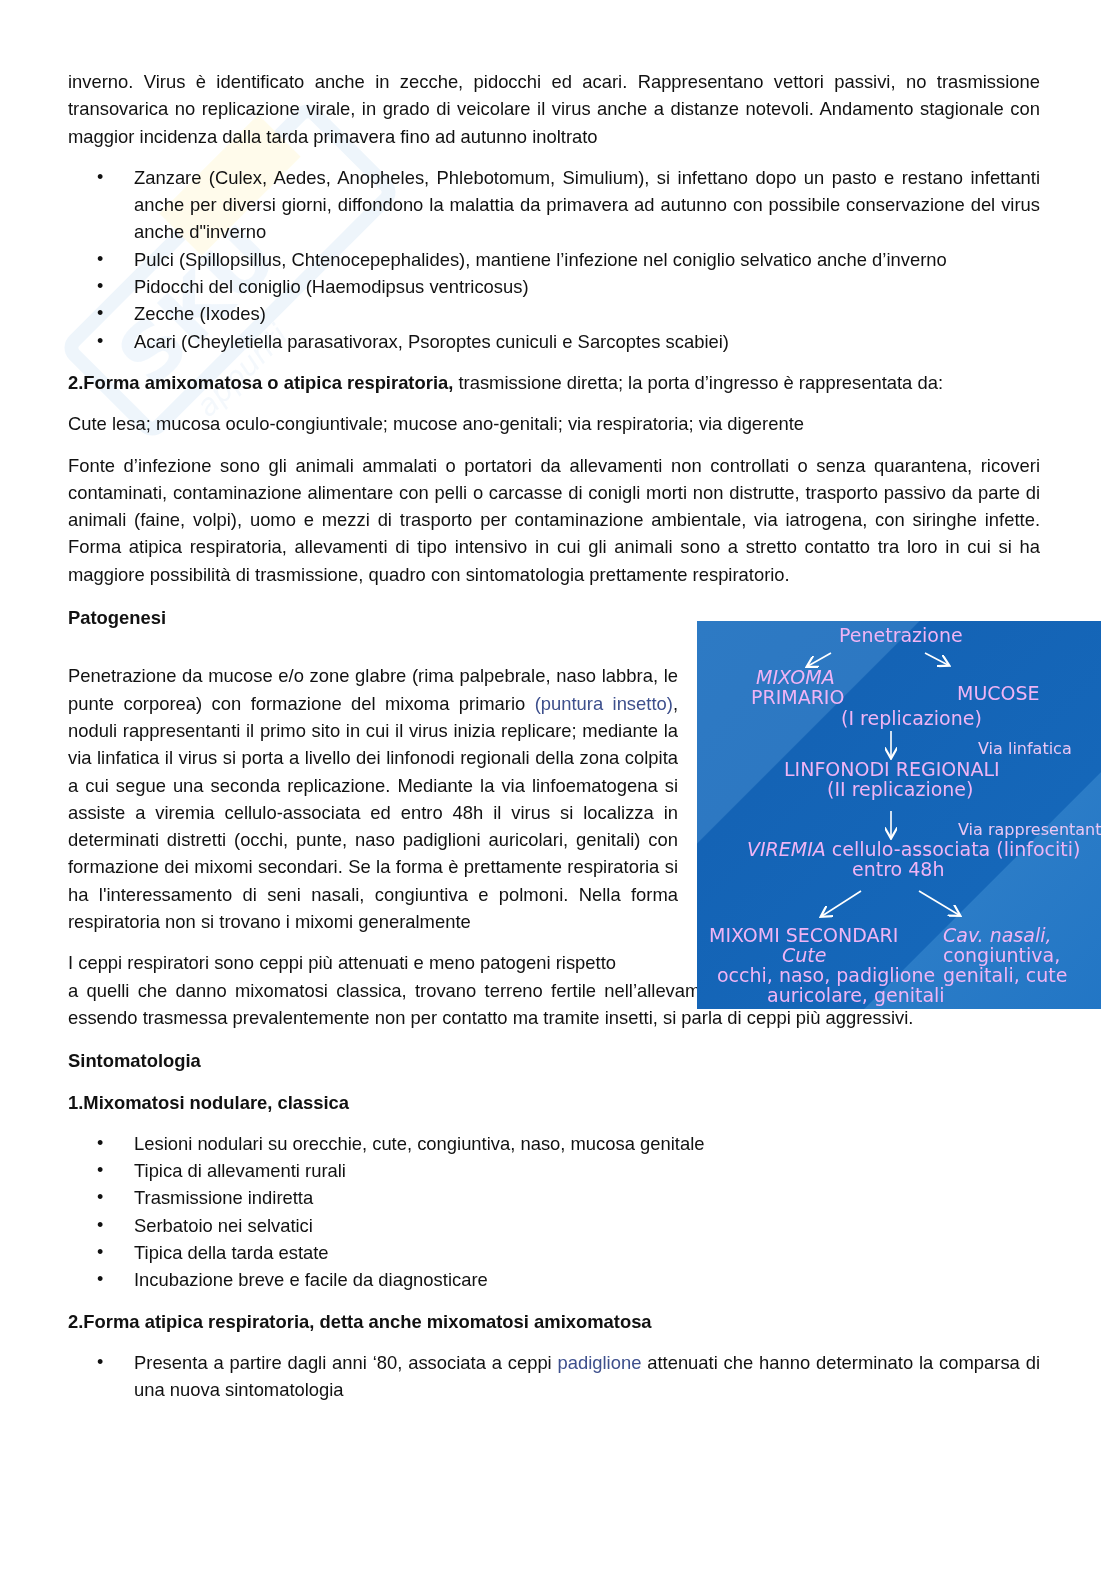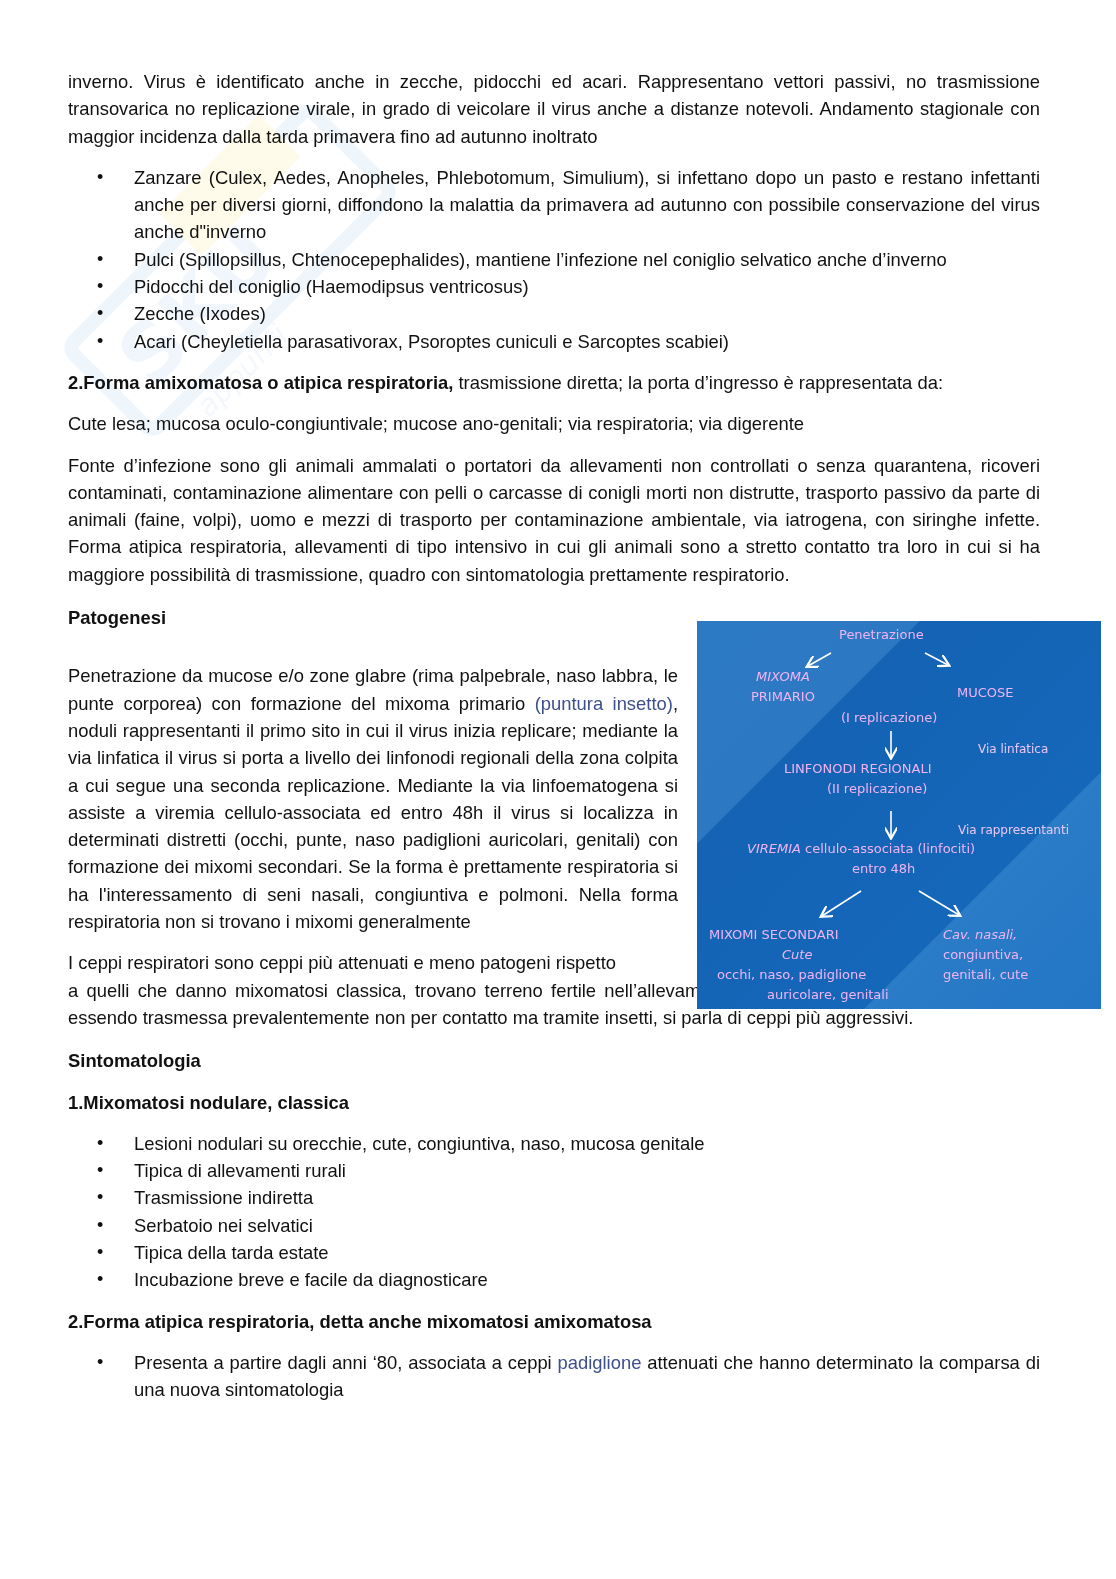--- a/index.html
+++ b/index.html
@@ -39,23 +39,23 @@
   .split { position: relative; }
   .split-text { width: 610px; text-align: justify; margin-top: 31px; }
 
   .diagram {
     position: absolute; left: 629px; top: 17px; width: 404px; height: 388px;
     background: linear-gradient(135deg, #2d7ac4 0%, #2d78c2 28%, #1463b5 28.2%, #1567b9 70%, #2b7cc7 70.2%, #2276c5 100%);
     color: #f0b4f5;
     font-family: "DejaVu Sans", sans-serif;
     overflow: hidden;
   }
-  .diagram .t { position: absolute; white-space: nowrap; font-size: 13px; line-height: 20px; }
+  .diagram .t { position: absolute; white-space: nowrap; font-size: 19px; line-height: 20px; }
   .diagram .it { font-style: italic; }
-  .diagram .small { font-size: 12px; color: #e9c6f4; }
+  .diagram .small { font-size: 16px; color: #e9c6f4; }
   .diagram svg { position: absolute; left: 0; top: 0; }
 
   .after-split { margin-top: 0; }
 </style>
 </head>
 <body>
 
 <div class="page">
 
   <svg class="watermark" viewBox="0 0 420 420">

